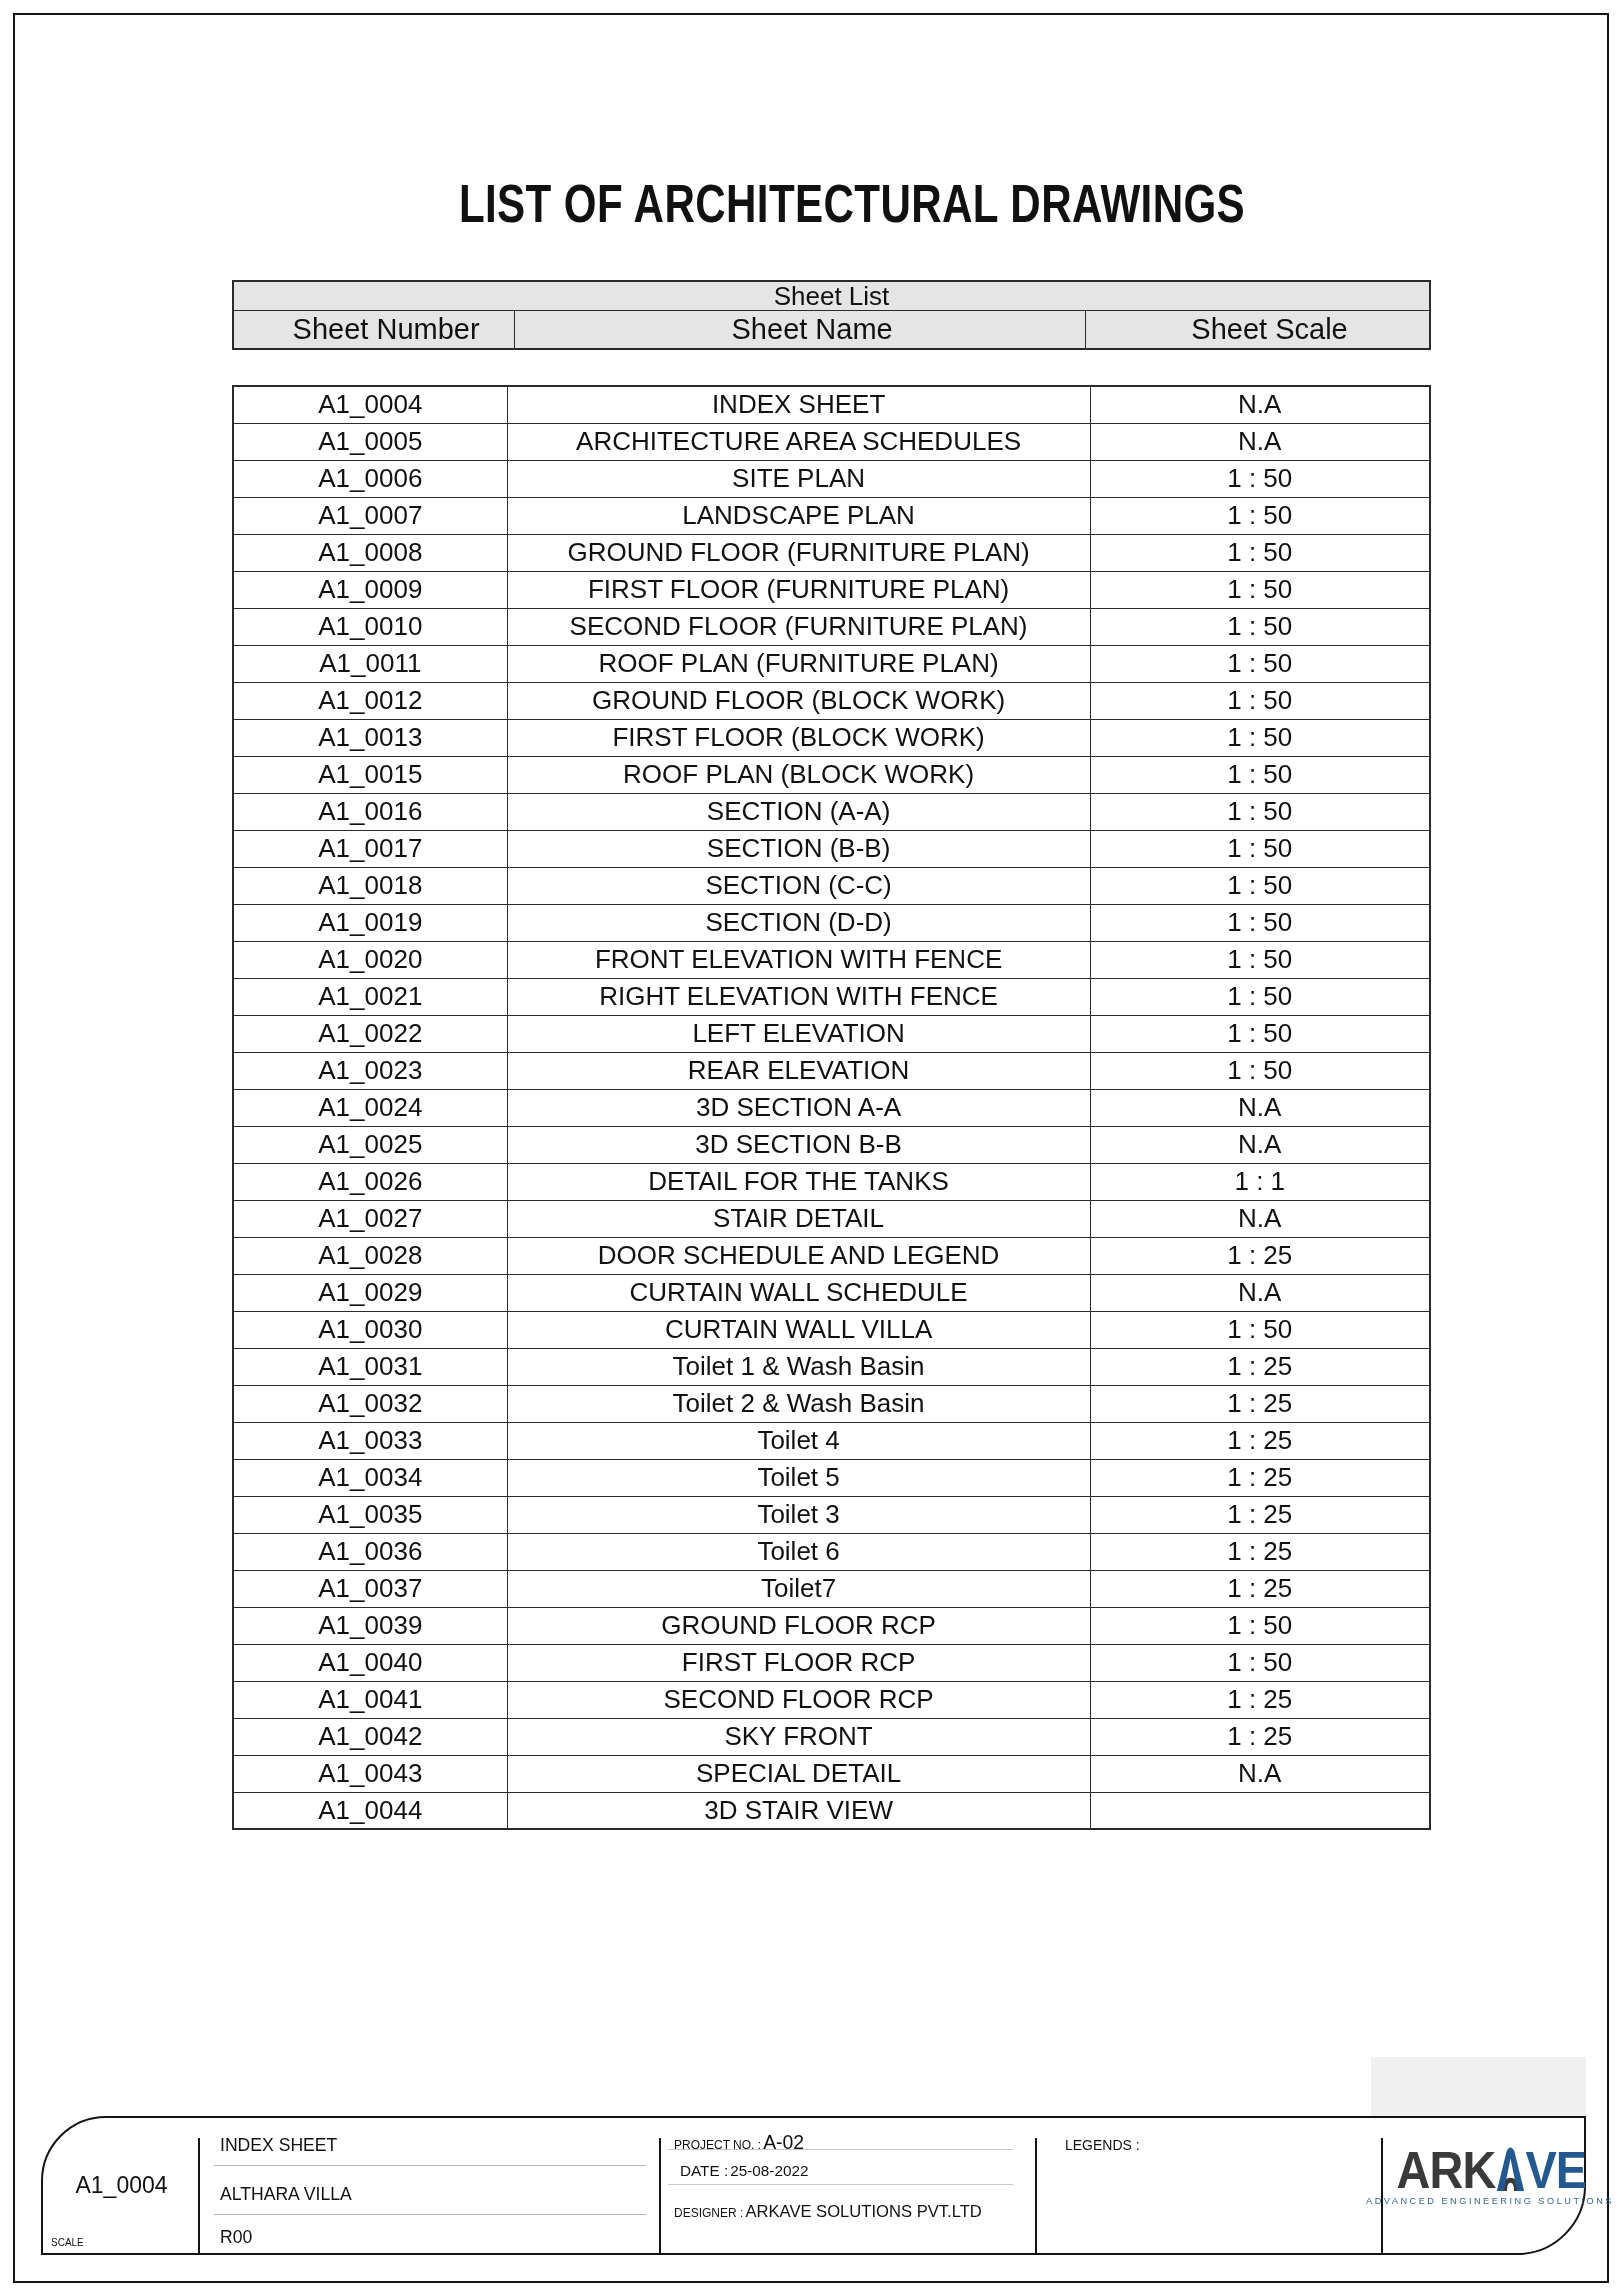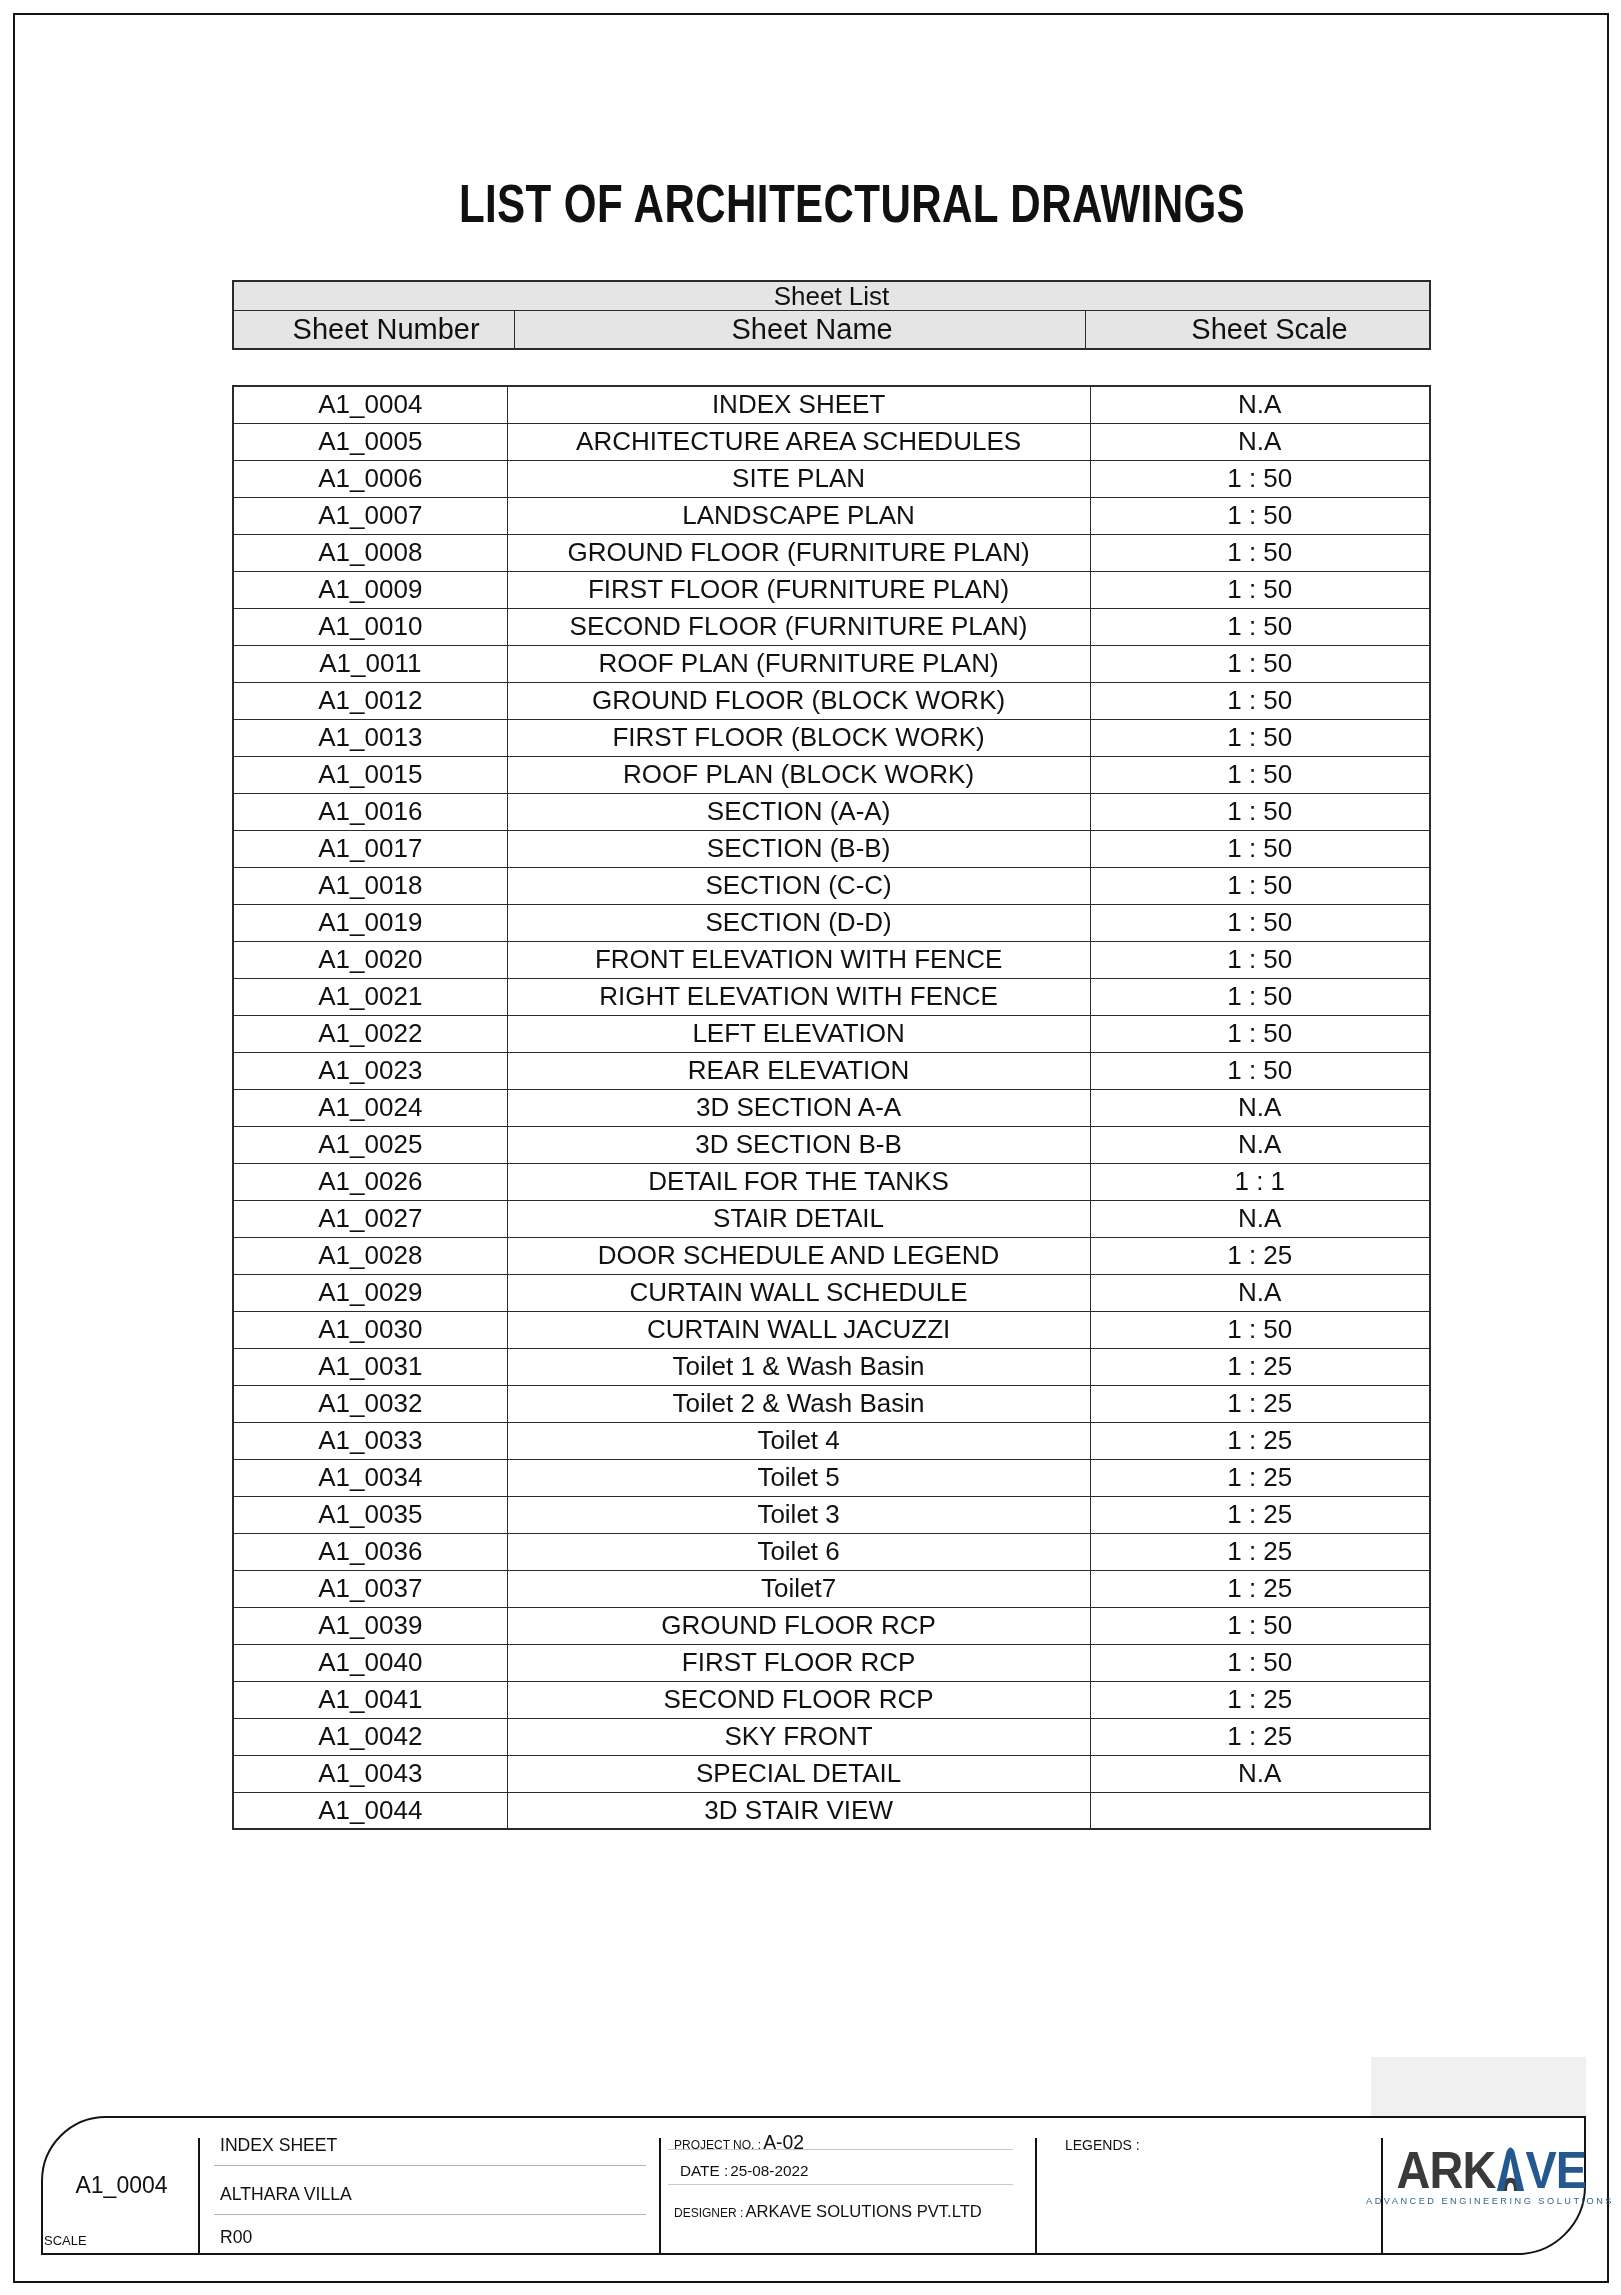--- a/index.html
+++ b/index.html
@@ -104,22 +104,22 @@
   }
   .tb-sheetnum {
     position: absolute;
     left: 0px; top: 54px;
     width: 157px;
     text-align: center;
     font-size: 23px;
   }
   .tb-scale-label {
     position: absolute;
-    left: 1px; bottom: 4.6px;
-    font-size: 13px;
+    left: 8px; bottom: 4.6px;
+    font-size: 10px;
   }
   .tb-col2-item { position: absolute; left: 177px; font-size: 17.6px; white-space: nowrap; }
   .tb-label { font-size: 12px; }
   .tb-value-lg { font-size: 19.4px; }
   .tb-value-md { font-size: 15.3px; }
   .tb-row3-value { font-size: 16.6px; }
   .tb-proj { position: absolute; left: 631px; top: 13px; white-space: nowrap; }
   .tb-date { position: absolute; left: 637px; top: 44px; white-space: nowrap; }
   .tb-designer { position: absolute; left: 631px; top: 84px; white-space: nowrap; }
   .tb-legends { position: absolute; left: 1022px; top: 19.4px; font-size: 14px; white-space: nowrap; }
@@ -299,21 +299,21 @@
           <td>DOOR SCHEDULE AND LEGEND</td>
           <td>1 : 25</td>
         </tr>
         <tr>
           <td>A1_0029</td>
           <td>CURTAIN WALL SCHEDULE</td>
           <td>N.A</td>
         </tr>
         <tr>
           <td>A1_0030</td>
-          <td>CURTAIN WALL JACUZZI</td>
+          <td>CURTAIN WALL VILLA</td>
           <td>1 : 50</td>
         </tr>
         <tr>
           <td>A1_0031</td>
           <td>Toilet 1 &amp; Wash Basin</td>
           <td>1 : 25</td>
         </tr>
         <tr>
           <td>A1_0032</td>
           <td>Toilet 2 &amp; Wash Basin</td>

